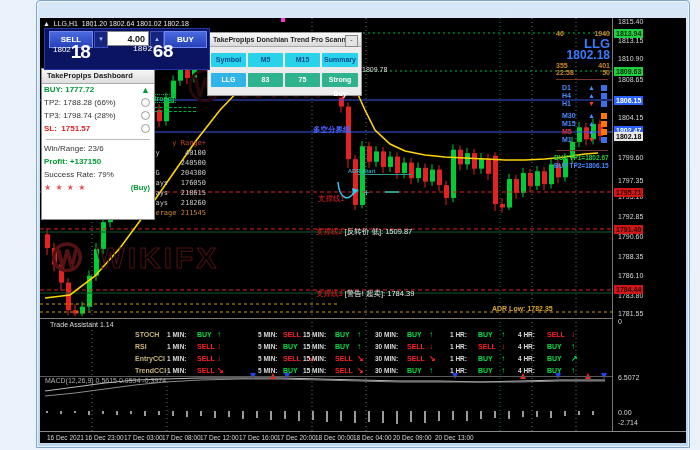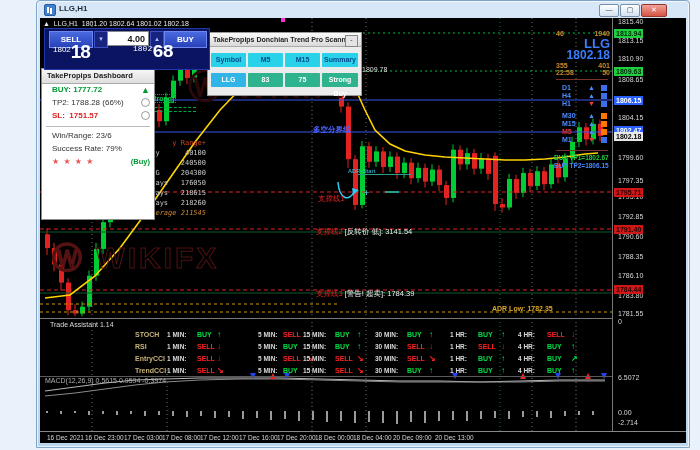--- a/index.html
+++ b/index.html
@@ -54,21 +54,21 @@
             font-size:7px;line-height:8px;text-align:center;color:#333;}
   .scell{position:absolute;height:14px;font-size:7px;font-weight:bold;text-align:center;line-height:14px;border-radius:1px;}
   .shead{background:#29d2e8;color:#074a8f;}
   .sval-blue{background:#31b4e6;color:#fff;}
   .sval-green{background:#2eb38e;color:#fff;}
   
   #dash{position:absolute;left:1px;top:50px;width:112px;height:150px;background:#fff;
         border:1px solid #8a8a8a;z-index:6;font-size:8px;}
   #dash-title{height:14px;background:linear-gradient(#f8f8f8,#dedede);border-bottom:1px solid #aaa;
               font-size:7.5px;font-weight:bold;color:#222;line-height:14px;padding-left:5px;}
-  .drow{position:relative;height:12px;padding:1px 4px 0 10px;}
+  .drow{position:relative;height:12px;padding:1px 4px 0 2px;}
   .drow .ic{position:absolute;right:4px;top:1px;font-size:8px;}
   .green{color:#009933;font-weight:bold;}
   .red{color:#dd2222;font-weight:bold;}
   .dk{color:#333;}
   #dash-div{border-top:1px solid #bbb;margin:3px 4px;}
   #stars{color:#e85555;font-size:8px;letter-spacing:1px;}
   #verdict{color:#009933;font-weight:bold;float:right;font-size:7.5px;}
   .clock{display:inline-block;width:7px;height:7px;border:1px solid #999;border-radius:50%;}
   
   .adrline{position:absolute;width:66px;text-align:right;font-family:"DejaVu Sans Mono",monospace;
@@ -88,27 +88,20 @@
   .annot{position:absolute;z-index:4;white-space:pre;}
   #wm-top{position:absolute;left:148px;top:46px;font-size:34px;font-weight:bold;color:#2b0909;
           letter-spacing:2px;z-index:3;}
   #wm-bot{position:absolute;left:12px;top:220px;font-size:30px;font-weight:bold;color:transparent;
           -webkit-text-stroke:1px #541212;letter-spacing:3px;z-index:3;}
 </style>
 </head>
 <body>
 
 <div id="win">
-  <div id="titlebar">
-    <span id="title-icon"></span>
-    <span id="title-text">LLG,H1</span>
-    <span class="wbtn" style="right:70px;">—</span>
-    <span class="wbtn" style="right:49px;">▢</span>
-    <span class="wbtn" id="btn-close" style="right:22px;">✕</span>
-  </div>
 
   <div id="client">
 
     <svg id="vsvg" width="572" height="413" style="z-index:1">
         <line x1="52" y1="0" x2="52" y2="413" stroke="#6e6e6e" stroke-width="1" stroke-dasharray="1 3"></line>
         <line x1="272" y1="0" x2="272" y2="413" stroke="#6e6e6e" stroke-width="1" stroke-dasharray="1 3"></line>
         <line x1="326" y1="0" x2="326" y2="413" stroke="#6e6e6e" stroke-width="1" stroke-dasharray="1 3"></line>
         <line x1="492" y1="0" x2="492" y2="413" stroke="#6e6e6e" stroke-width="1" stroke-dasharray="1 3"></line>
         <line x1="536" y1="0" x2="536" y2="413" stroke="#6e6e6e" stroke-width="1" stroke-dasharray="1 3"></line>
         <line x1="460" y1="0" x2="460" y2="413" stroke="#00882a" stroke-width="1" stroke-dasharray="1 3"></line>
@@ -360,36 +353,38 @@
       <div class="scell sval-blue" style="left:3px;top:40px;width:35px;">LLG</div>
       <div class="scell sval-green" style="left:40px;top:40px;width:35px;">83</div>
       <div class="scell sval-green" style="left:77px;top:40px;width:35px;">75</div>
       <div class="scell sval-green" style="left:114px;top:40px;width:36px;">Strong Buy</div>
     </div>
 
     <div id="dash">
       <div id="dash-title">TakePropips Dashboard</div>
       <div class="drow"><span class="green"><span>BUY:</span> <span>1777.72</span></span><span class="ic green" style="font-size:9px;">▲</span></div>
       <div class="drow"><span class="dk"><span>TP2:</span> <span>1788.28 (66%)</span></span><span class="ic"><span class="clock"></span></span></div>
+      <div class="drow"><span class="dk"><span>TP3:</span> <span>1798.74 (28%)</span></span><span class="ic"><span class="clock"></span></span></div>
       <div class="drow"><span class="red"><span>SL:</span>&nbsp;&nbsp;<span>1751.57</span></span><span class="ic"><span class="clock"></span></span></div>
       <div id="dash-div"></div>
       <div class="drow dk"><span>Win/Range:</span> <span>23/6</span></div>
+      <div class="drow"><span class="green"><span>Profit:</span> <span>+137150</span></span></div>
       <div class="drow dk"><span>Success Rate:</span> <span>79%</span></div>
       <div class="drow"><span id="stars">★ ★ ★ ★</span><span id="verdict">(Buy)</span></div>
     </div>
 
     <div id="adr-stats">
         <div class="adrline" style="position: absolute; left: 100px; top: 121px; color: rgb(204, 68, 34);">y Range+</div>
         <div class="adrline" style="position: absolute; left: 100px; top: 131px; color: rgb(200, 200, 200);">y      40100</div>
         <div class="adrline" style="position: absolute; left: 100px; top: 141px; color: rgb(200, 200, 200);">      240500</div>
         <div class="adrline" style="position: absolute; left: 100px; top: 151px; color: rgb(200, 200, 200);">G     204300</div>
         <div class="adrline" style="position: absolute; left: 100px; top: 161px; color: rgb(200, 200, 200);">ays   176050</div>
         <div class="adrline" style="position: absolute; left: 100px; top: 171px; color: rgb(200, 200, 200);">ays   218615</div>
         <div class="adrline" style="position: absolute; left: 100px; top: 181px; color: rgb(200, 200, 200);">ays   218260</div>
-        <div class="adrline" style="position: absolute; left: 100px; top: 191px; color: rgb(204, 136, 51); font-style: italic;">erage 211545</div>
+        <div class="adrline" style="position: absolute; left: 100px; top: 191px; color: rgb(204, 136, 51);">erage 211545</div>
       </div>
     <div class="annot" style="left:35px;top:185px;font-size:7px;color:#9a7a28;">1759.0/33</div>
 
     <div id="rinfo">
       <div class="ri-row ri-orange" style="top:4px;">
           <span>46</span>
           <span>1940</span>
         </div>
       <div class="abs" style="top:10px;left:2px;width:54px;text-align:right;font-size:13px;color:#3b7dff;">LLG</div>
       <div class="abs" style="top:22px;left:2px;width:54px;text-align:right;font-size:12px;color:#3b7dff;">1802.18</div>
@@ -426,21 +421,21 @@
           <div style="position: absolute; left: 47px; top: 111px; width: 6px; height: 6px; background: rgb(58, 111, 232);"></div>
         </div>
       <div class="ri-div" style="top:124px;"></div>
       <div class="abs" style="top:128px;left:0;font-size:6.5px;color:#22cc44;">BUY TP1=1802.67</div>
       <div class="abs" style="top:136px;left:0;font-size:6.5px;color:#4488ff;">BUY TP2=1806.15</div>
     </div>
 
     <div class="annot" style="left:322px;top:48px;font-size:7px;color:#ddd;">1809.78</div>
     <div class="annot" style="left:273px;top:107px;font-size:7.5px;font-weight:bold;color:#4a63ff;">多空分界线</div>
     <div class="annot" style="left:278px;top:176px;font-size:7.5px;color:#ee2222;">支撑线1</div>
-    <div class="annot" style="left:276px;top:209px;font-size:7.5px;"><span style="color:#ee2222;">支撑线2</span> <span style="color:#eee;">[反转价 低]: 3141.54</span></div>
+    <div class="annot" style="left:276px;top:209px;font-size:7.5px;"><span style="color:#ee2222;">支撑线2</span> <span style="color:#eee;">[反转价 低]: 1509.87</span></div>
     <div class="annot" style="left:276px;top:271px;font-size:7.5px;"><span style="color:#ee2222;">支撑线3</span> <span style="color:#eee;">[警告! 超卖]: 1784.39</span></div>
     <div class="annot" style="left:452px;top:287px;font-size:7px;font-weight:bold;color:#d9a62e;">ADR Low: 1782.35</div>
     <div class="annot" style="left:106px;top:76px;font-size:7px;font-weight:bold;color:#00cc44;border:1px dotted #00aa44;padding:0 1px;">[strong]</div>
     <div class="annot" style="left:110px;top:89px;width:46px;border-top:1px dashed #00aa44;"></div>
     <div class="annot" style="left:110px;top:93px;width:46px;border-top:1px dashed #00aa44;"></div>
     <div class="annot" style="left:308px;top:150px;font-size:6px;color:#35c8f0;">ADR-Start</div>
     <div class="annot" style="left:324px;top:170px;font-size:9px;color:#66e0ff;">+</div>
 
     <div class="lbl" style="left:10px;top:303px;font-size:7px;color:#ddd;z-index:3;">Trade Assistant 1.14</div>
     <div id="assistant">

